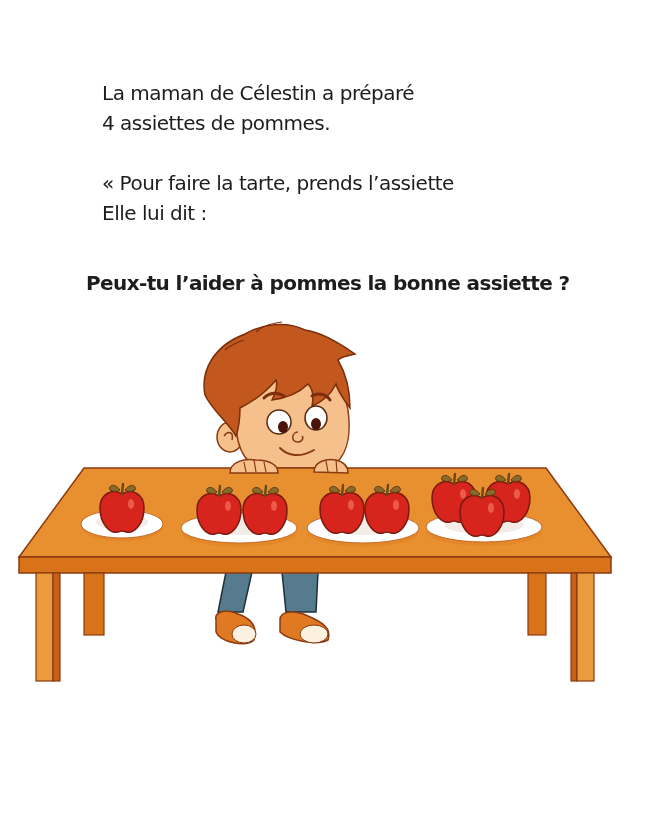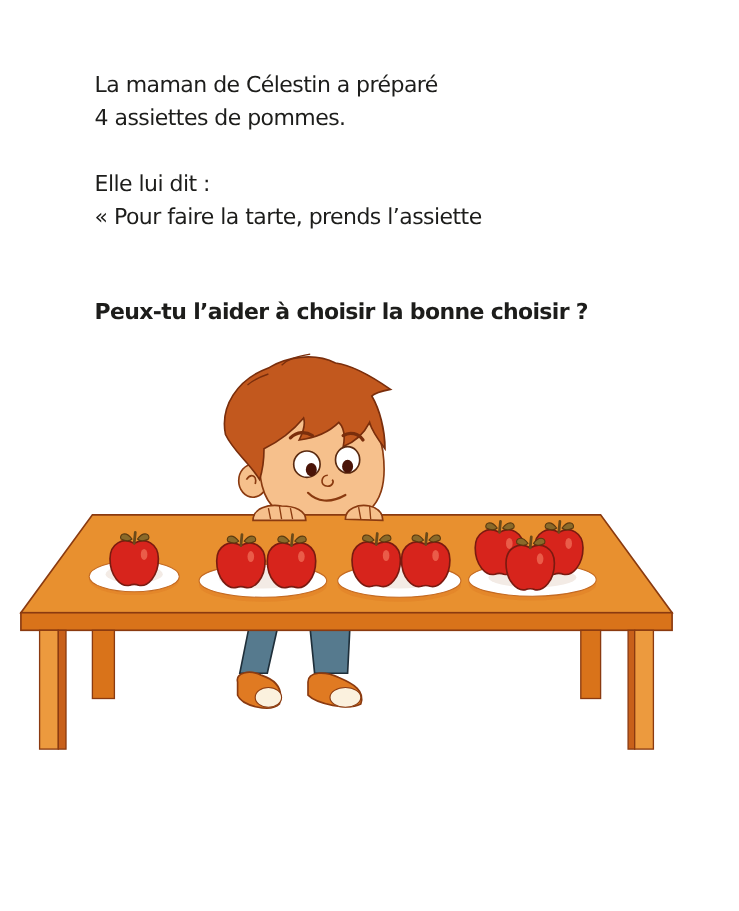--- a/index.html
+++ b/index.html
@@ -1,40 +1,40 @@
 <!DOCTYPE html>
 <html><head>
   <meta charset="utf-8">
   <style>
     html, body { margin: 0; padding: 0; background: #ffffff; }
     body { width: 672px; height: 828px; position: relative; overflow: hidden;
            font-family: "DejaVu Sans", "Liberation Sans", sans-serif; color: #1d1d1b; }
     .text-block { position: absolute; left: 86px; top: 62px; width: 540px; }
-    .para { margin: 0; font-size: 20px; line-height: 30px; letter-spacing: -0.5px; }
+    .para { margin: 16px; font-size: 20px; line-height: 30px; letter-spacing: -0.5px; }
     .para + .para { margin-top: 30px; }
     .line { display: block; white-space: nowrap; }
     .question { position: absolute; left: 86px; top: 268px; margin: 0;
                 font-size: 20px; line-height: 30px; font-weight: bold; letter-spacing: -0.6px; white-space: nowrap; }
     .illustration { position: absolute; left: 0; top: 310px; width: 672px; height: 400px; }
   </style>
 </head>
 <body>
 
 <div class="text-block">
   <p class="para">
     <span class="line">La maman de Célestin a préparé</span>
     <span class="line">4 assiettes de pommes.</span>
   </p>
   <p class="para">
+    <span class="line">« Pour faire la tarte, prends l’assiette</span>
     <span class="line">Elle lui dit :</span>
-    <span class="line">« Pour faire la tarte, prends l’assiette</span>
   </p>
 </div>
 
-<p class="question">Peux-tu l’aider à choisir la bonne choisir ?</p>
+<p class="question">Peux-tu l’aider à pommes la bonne assiette ?</p>
 
 <svg class="illustration" viewBox="0 310 672 400" xmlns="http://www.w3.org/2000/svg">
   <defs>
     <g id="apple">
       <path d="M0,-18 C-10,-24 -22,-18 -22,-4 C-22,12 -12,22 -4,20 C-2,19 2,19 4,20 C12,22 22,12 22,-4 C22,-18 10,-24 0,-18 Z" fill="#d7241c" stroke="#7a1a10" stroke-width="1.5"></path>
       <ellipse cx="9" cy="-8" rx="3" ry="5" fill="#ef6a55" opacity="0.8"></ellipse>
       <path d="M0,-18 L1,-28" stroke="#6b4a1a" stroke-width="2.5" stroke-linecap="round"></path>
       <path d="M-2,-22 C-8,-30 -14,-26 -12,-22 C-8,-20 -4,-20 -2,-22 Z" fill="#8a6a2a" stroke="#5a3a10" stroke-width="1"></path>
       <path d="M3,-22 C9,-30 15,-26 13,-22 C9,-20 5,-20 3,-22 Z" fill="#8a6a2a" stroke="#5a3a10" stroke-width="1"></path>
     </g>

